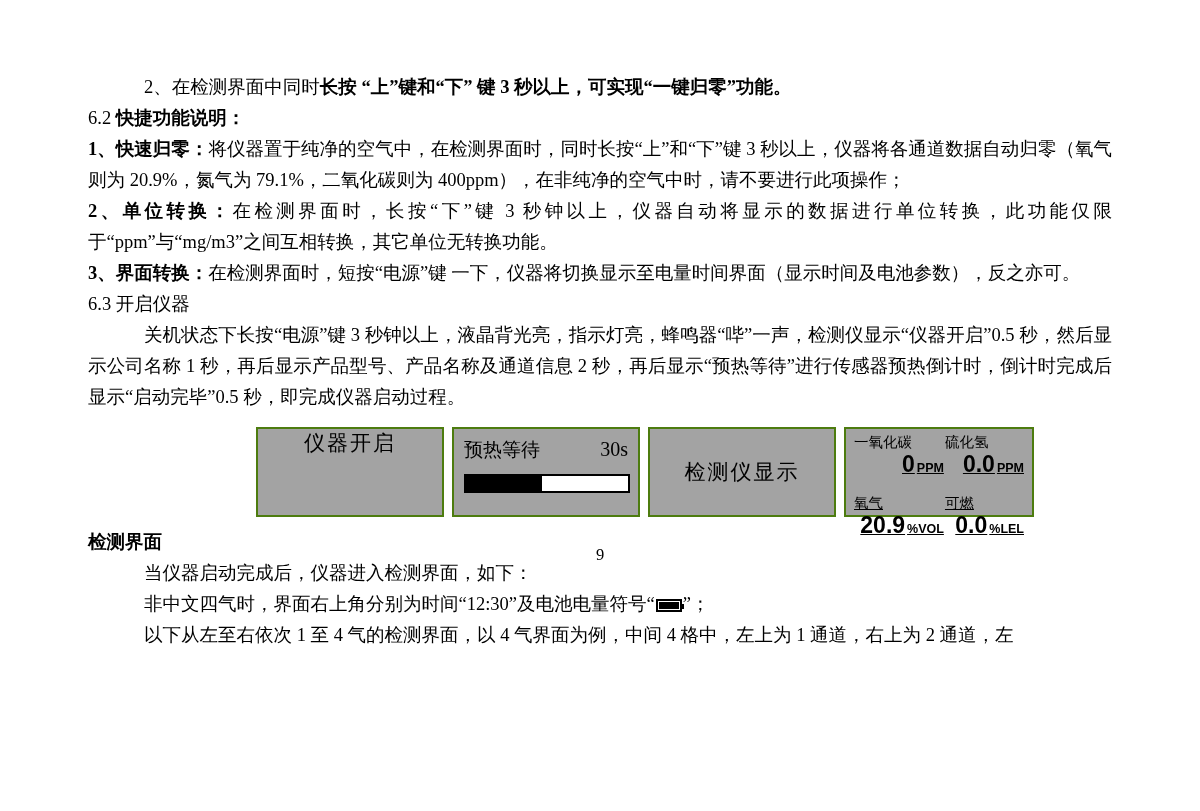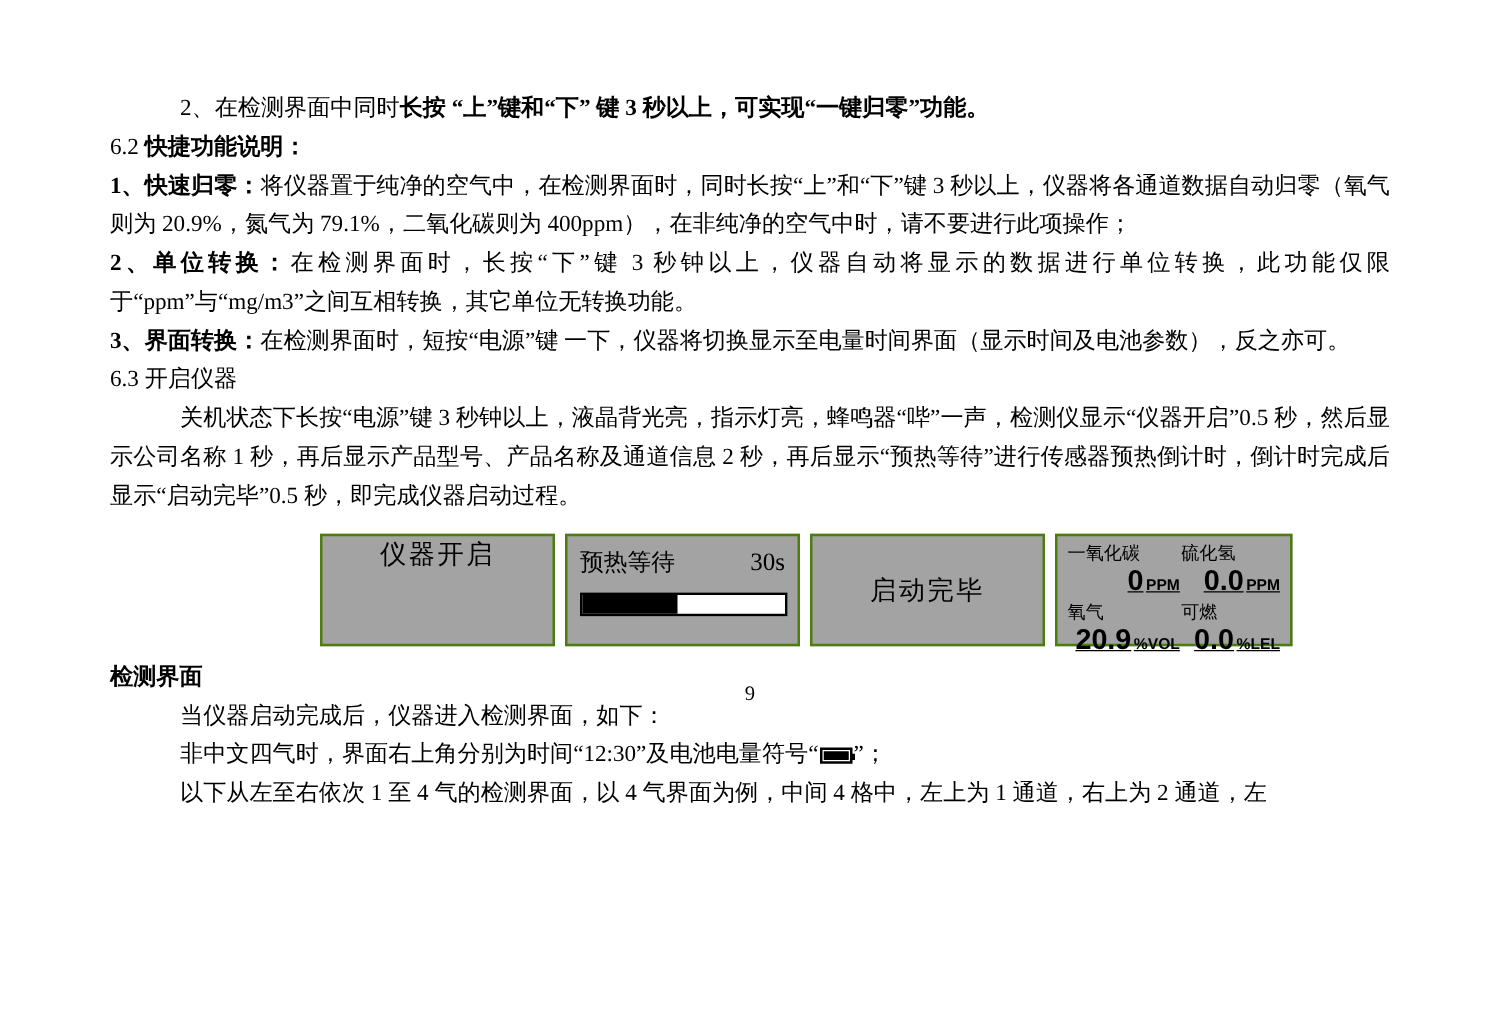--- a/index.html
+++ b/index.html
@@ -138,21 +138,22 @@
   }
   .unit {
     font-size: 12.5px;
     font-weight: bold;
     margin-left: 2px;
   }
   .lcd-4 .hdr2 {
     display: flex;
     font-size: 14.5px;
     font-family: "Liberation Serif", serif;
-    margin-top: 2px;
+    margin-top: 16px;
+    text-decoration: underline;
   }
   .lcd-4 .hdr2 .c1 { width: 92px; }
   .lcd-4 .hdr2 .c2 { width: 80px; }
 
   .footer {
     position: absolute;
     bottom: 26px;
     left: 0;
     width: 1200px;
     text-align: center;
@@ -224,21 +225,21 @@
       <div class="top">
         <span>预热等待</span>
         <span class="secs">30s</span>
       </div>
       <div class="bar-outer">
         <div class="bar-inner" id="progress-fill" style="width: 47%;"></div>
       </div>
     </div>
 
     <div class="lcd lcd-3">
-      <span class="txt">启动完毕</span>
+      <span class="txt">检测仪显示</span>
     </div>
 
     <div class="lcd lcd-4">
       <div class="hdr">
         <span class="c1">一氧化碳</span>
         <span class="c2">硫化氢</span>
       </div>
       <div class="vals">
         <span class="cell"><span class="big">0</span><span class="unit">PPM</span></span>
         <span class="cell second"><span class="big">0.0</span><span class="unit">PPM</span></span>

